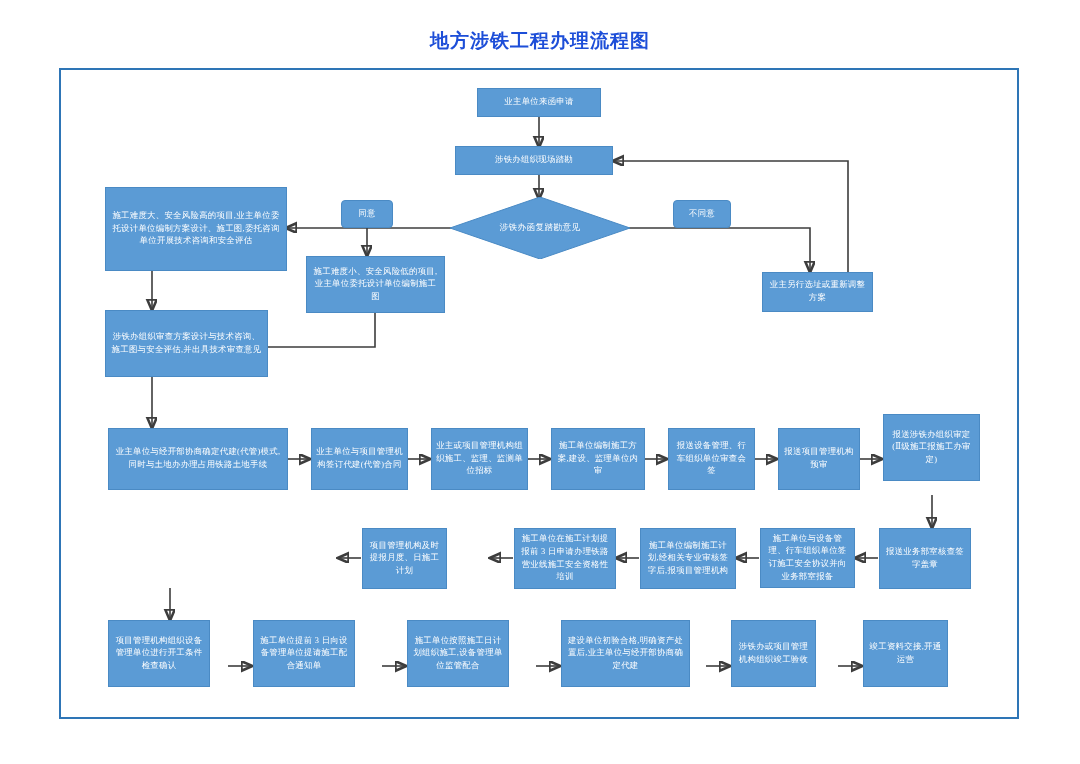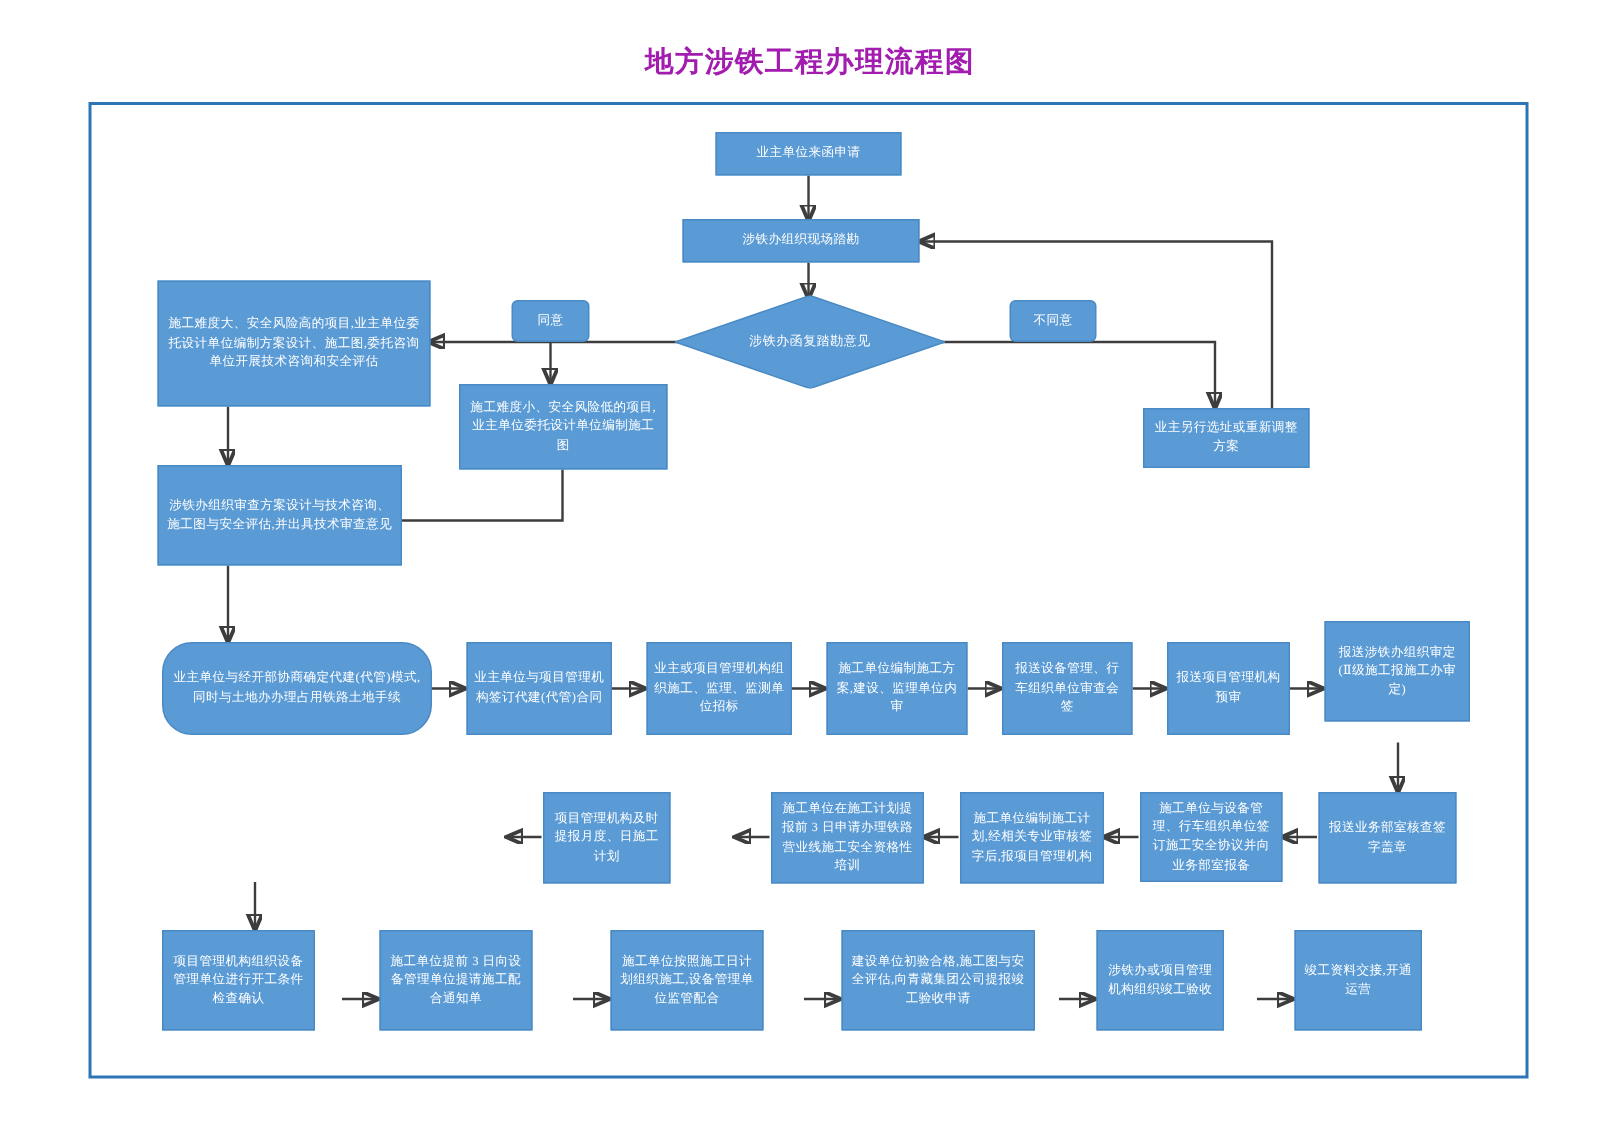--- a/index.html
+++ b/index.html
@@ -18,21 +18,21 @@
     overflow: hidden;
   }
   #title {
     position: absolute;
     left: 0;
     top: 28px;
     width: 1080px;
     text-align: center;
     font-size: 19px;
     font-weight: bold;
-    color: #a21caf;
+    color: #1d4ed8;
     letter-spacing: 1px;
     font-family: "Liberation Serif", "DejaVu Serif", serif;
   }
   #frame {
     position: absolute;
     left: 59px;
     top: 68px;
     width: 960px;
     height: 651px;
     border: 2px solid #2e75b6;
@@ -167,34 +167,34 @@
   <div class="node rounded" style="left:673px; top:200px; width:58px; height:28px;">不同意</div>
 
   <div class="node" style="left:105px; top:187px; width:182px; height:84px;">施工难度大、安全风险高的项目,业主单位委托设计单位编制方案设计、施工图,委托咨询单位开展技术咨询和安全评估</div>
 
   <div class="node" style="left:306px; top:256px; width:139px; height:57px;">施工难度小、安全风险低的项目,业主单位委托设计单位编制施工图</div>
 
   <div class="node" style="left:762px; top:272px; width:111px; height:40px;">业主另行选址或重新调整方案</div>
 
   <div class="node" style="left:105px; top:310px; width:163px; height:67px;">涉铁办组织审查方案设计与技术咨询、施工图与安全评估,并出具技术审查意见</div>
 
-  <div class="node" style="left:108px; top:428px; width:180px; height:62px;border-radius:20px;">业主单位与经开部协商确定代建(代管)模式,同时与土地办办理占用铁路土地手续</div>
+  <div class="node" style="left:108px; top:428px; width:180px; height:62px;">业主单位与经开部协商确定代建(代管)模式,同时与土地办办理占用铁路土地手续</div>
   <div class="node" style="left:311px; top:428px; width:97px; height:62px;">业主单位与项目管理机构签订代建(代管)合同</div>
   <div class="node" style="left:431px; top:428px; width:97px; height:62px;">业主或项目管理机构组织施工、监理、监测单位招标</div>
   <div class="node" style="left:551px; top:428px; width:94px; height:62px;">施工单位编制施工方案,建设、监理单位内审</div>
   <div class="node" style="left:668px; top:428px; width:87px; height:62px;">报送设备管理、行车组织单位审查会签</div>
   <div class="node" style="left:778px; top:428px; width:82px; height:62px;">报送项目管理机构预审</div>
   <div class="node" style="left:883px; top:414px; width:97px; height:67px;">报送涉铁办组织审定(Ⅱ级施工报施工办审定)</div>
 
   <div class="node" style="left:879px; top:528px; width:92px; height:61px;">报送业务部室核查签字盖章</div>
   <div class="node" style="left:760px; top:528px; width:95px; height:60px;">施工单位与设备管理、行车组织单位签订施工安全协议并向业务部室报备</div>
   <div class="node" style="left:640px; top:528px; width:96px; height:61px;">施工单位编制施工计划,经相关专业审核签字后,报项目管理机构</div>
   <div class="node" style="left:514px; top:528px; width:102px; height:61px;">施工单位在施工计划提报前 3 日申请办理铁路营业线施工安全资格性培训</div>
   <div class="node" style="left:362px; top:528px; width:85px; height:61px;">项目管理机构及时提报月度、日施工计划</div>
 
   <div class="node" style="left:108px; top:620px; width:102px; height:67px;">项目管理机构组织设备管理单位进行开工条件检查确认</div>
   <div class="node" style="left:253px; top:620px; width:102px; height:67px;">施工单位提前 3 日向设备管理单位提请施工配合通知单</div>
   <div class="node" style="left:407px; top:620px; width:102px; height:67px;">施工单位按照施工日计划组织施工,设备管理单位监管配合</div>
-  <div class="node" style="left:561px; top:620px; width:129px; height:67px;">建设单位初验合格,施工图与安全评估,向青藏集团公司提报竣工验收申请</div>
+  <div class="node" style="left:561px; top:620px; width:129px; height:67px;">建设单位初验合格,明确资产处置后,业主单位与经开部协商确定代建</div>
   <div class="node" style="left:731px; top:620px; width:85px; height:67px;">涉铁办或项目管理机构组织竣工验收</div>
   <div class="node" style="left:863px; top:620px; width:85px; height:67px;">竣工资料交接,开通运营</div>
 
 </div>
 
 </body></html>

